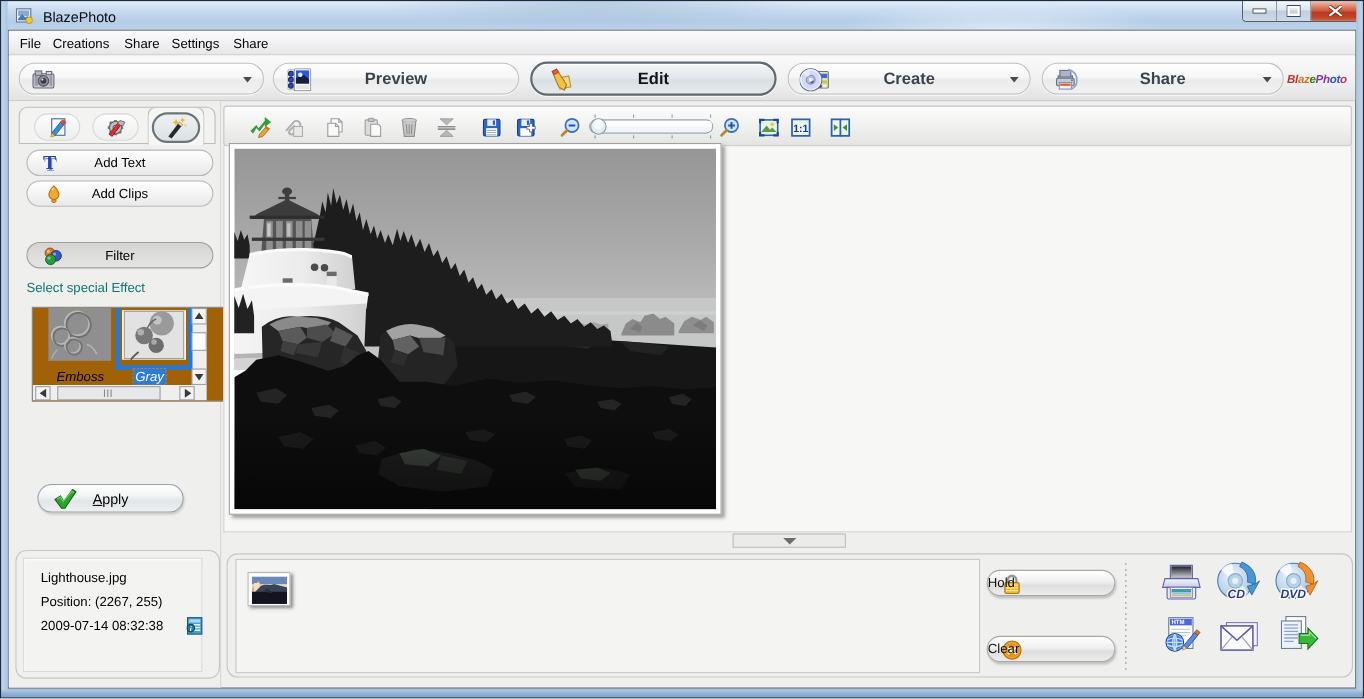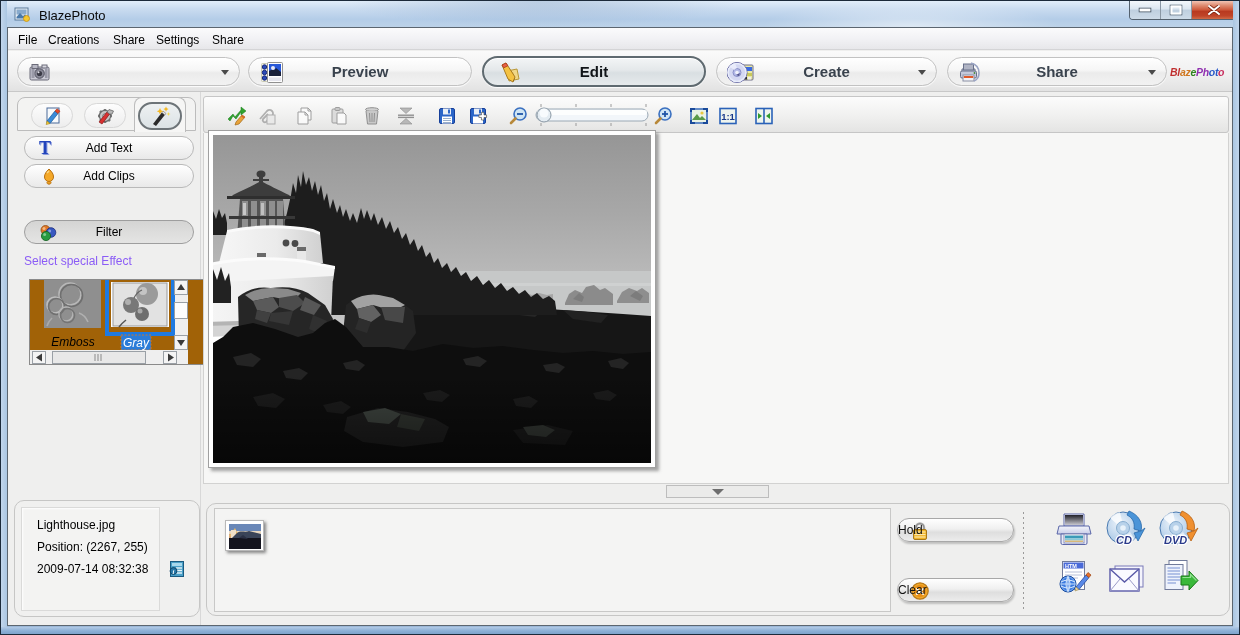--- a/index.html
+++ b/index.html
@@ -47,41 +47,41 @@
     background:linear-gradient(180deg,#fdfdfd,#ededed); }
   #tab3box { position:absolute; left:126px; top:69px; width:52px; height:35px; border:1px solid #bcbcbc;
     border-bottom:none; border-radius:8px 8px 0 0; background:#f6f6f5; }
   #tab3oval { position:absolute; left:3px; top:4px; width:44px; height:28px; border:2px solid #6d7478;
     border-radius:15px; background:linear-gradient(180deg,#eef1f2,#dbe2e5); }
   .sidebtn { position:absolute; left:16px; width:170px; height:24px; border:1px solid #b9b9b9; border-radius:12px;
     background:linear-gradient(180deg,#ffffff 0%,#f4f4f4 50%,#e9e9e9 100%); }
   .sidebtn .lbl { position:absolute; width:100%; text-align:center; top:4px; font-size:12px; color:#000; }
   .sidebtn .icon { position:absolute; left:14px; top:2px; }
   #btnFilter { background:linear-gradient(180deg,#d4d4d3 0%,#dddddc 50%,#e4e4e3 100%); border-color:#9e9e9e; }
-  #sel-label { position:absolute; left:16px; top:226px; font-size:12px; color:#8b5cf6; }
+  #sel-label { position:absolute; left:16px; top:226px; font-size:12px; color:#0f766e; }
   #efflist { position:absolute; left:21px; top:251px; width:176px; height:86px; border:1px solid #8a8a8a; background:#a16207;font-style:italic; }
   #applybtn { position:absolute; left:26px; top:412px; width:133px; height:26px; border:1px solid #9aa2a8; border-radius:13px;
     background:linear-gradient(180deg,#ffffff 0%,#f2f4f5 40%,#e2e6e8 60%,#eef0f1 100%); box-shadow:1px 2px 2px rgba(0,0,0,.15);}
   #applybtn .lbl { position:absolute; width:100%; text-align:center; top:5px; font-size:13px; color:#000; }
   
   #edittools { position:absolute; left:195px; top:68px; width:1026px; height:37px; border:1px solid #c6c6c6; border-radius:3px;
     background:linear-gradient(180deg,#fcfcfc 0%,#f0f0ef 55%,#e4e4e3 100%); }
   #canvas { position:absolute; left:195px; top:105px; width:1026px; height:351px; background:#f7f7f6;
     border:1px solid #d2d2d1; border-top:none; }
   #collapse { position:absolute; left:658px; top:457px; width:103px; height:13px; background:#ebebea;
     border:1px solid #bdbdbd; }
   #collapse .tri { position:absolute; left:45px; top:3px; width:0; height:0;
     border-left:6px solid transparent; border-right:6px solid transparent; border-top:6px solid #6e6e6e; }
   #photoframe { position:absolute; left:200px; top:102px; width:448px; height:338px; background:#fff;
     border:1px solid #a0a0a0; box-shadow:3px 3px 3px rgba(80,80,80,.5); }
   #photoframe svg { position:absolute; left:4px; top:4px; }
   
   #infopanel { position:absolute; left:6px; top:472px; width:186px; height:117px; border:1px solid #c6c6c5;
     border-radius:10px; background:#f0f0ef; }
-  #infopanel .inner { position:absolute; left:6px; top:6px; width:139px; height:104px; border:1px solid #dadad9;
+  #infopanel .inner { position:absolute; left:6px; top:6px; width:163px; height:104px; border:1px solid #dadad9;
     background:#f3f3f2; box-shadow:inset 1px 1px 2px rgba(255,255,255,.9); }
   #infopanel .t { position:absolute; left:15px; font-size:12px; color:#000; }
   #traypanel { position:absolute; left:198px; top:475px; width:1024px; height:113px; border:1px solid #c6c6c5;
     border-radius:10px; background:#efefee; }
   #filmstrip { position:absolute; left:7px; top:4px; width:677px; height:104px; background:#f4f4f3;
     border:1px solid #c8c8c7; }
   #traythumb { position:absolute; left:10px; top:11px; width:39px; height:31px; background:#fff;
     border:1px solid #b8b8b8; box-shadow:2px 2px 3px rgba(60,60,60,.6); }
   .traybtn { position:absolute; left:690px; width:117px; height:24px; border:1px solid #a8a8a8; border-radius:13px;
     background:linear-gradient(180deg,#ffffff 0%,#f0f0f0 45%,#dedede 60%,#ececec 100%);
@@ -315,20 +315,27 @@
         <rect x="133.5" y="71.5" width="13" height="12" fill="#f4f4f4" stroke="#9aa0a6"></rect>
         <path d="M144,77.5 l-6,-4 v8 z" fill="#3a3a3a"></path>
         <rect x="22.5" y="71.5" width="93" height="12" fill="#e8e8e8" stroke="#9aa0a6"></rect>
         <g stroke="#8a8a8a" stroke-width="1">
             <line x1="65" y1="74" x2="65" y2="81"></line>
             <line x1="68" y1="74" x2="68" y2="81"></line>
             <line x1="71" y1="74" x2="71" y2="81"></line>
           </g>
       </svg>
     </div>
+    <div id="applybtn">
+      <svg class="abs" style="left:12px;top:2px" width="24" height="22" viewBox="0 0 24 22">
+        <path d="M3,11 L8,8 11,13 19,2 22,4 12,19 9,19 Z" fill="#2fa32f" stroke="#146014" stroke-width="1"></path>
+        <path d="M5,10.5 L8,9 10.5,13 18.5,3.5 20,4.7" fill="none" stroke="#5fd05f" stroke-width="1.2"></path>
+      </svg>
+      <span class="lbl"><u>A</u>pply</span>
+      </div>
     <div id="edittools">
       <svg class="abs" style="left:23px;top:9px" width="20" height="20" viewBox="0 0 20 20">
         <path d="M1,13 L6,8 8,11 14,4 14,1 19,5 14,9 14,6 9,13 6,10 3,15 Z" fill="#2fa32f" stroke="#1a7a1a" stroke-width=".5"></path>
         <path d="M9,16 L15,9 18,11 12,18 8,19 Z" fill="#e8a33a" stroke="#a06818" stroke-width=".7"></path>
         <path d="M15,9 L18,11 17,12.5 14,10.5 Z" fill="#d86a2a"></path>
       </svg>
       <svg class="abs" style="left:53px;top:9px" width="20" height="20" viewBox="0 0 20 20" opacity=".75">
         <path d="M3,13 L10,5 a3.5,3.5 0 0 1 5,5 L9,16 a2.2,2.2 0 0 1 -3,-3 L11,8" fill="none" stroke="#9a9a9a" stroke-width="1.8"></path>
         <rect x="10" y="9" width="8" height="9" fill="#e8e8e8" stroke="#9a9a9a"></rect>
       </svg>

